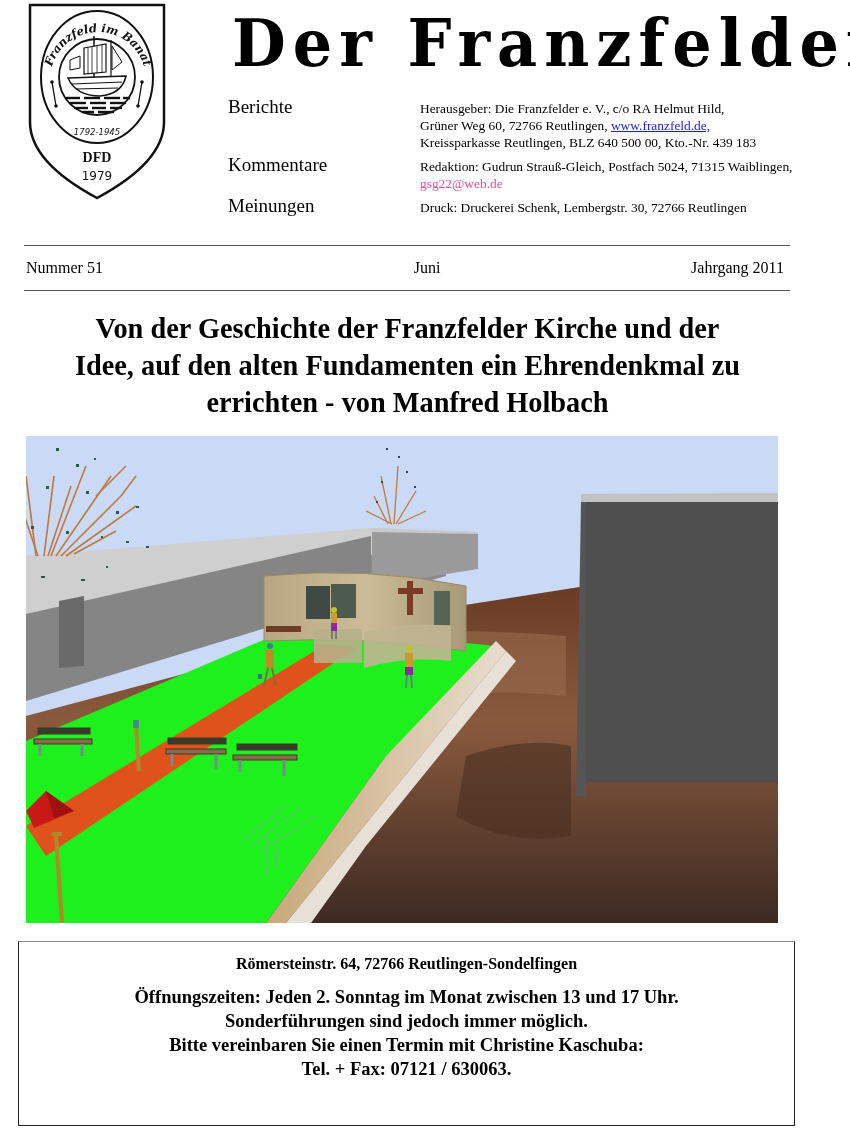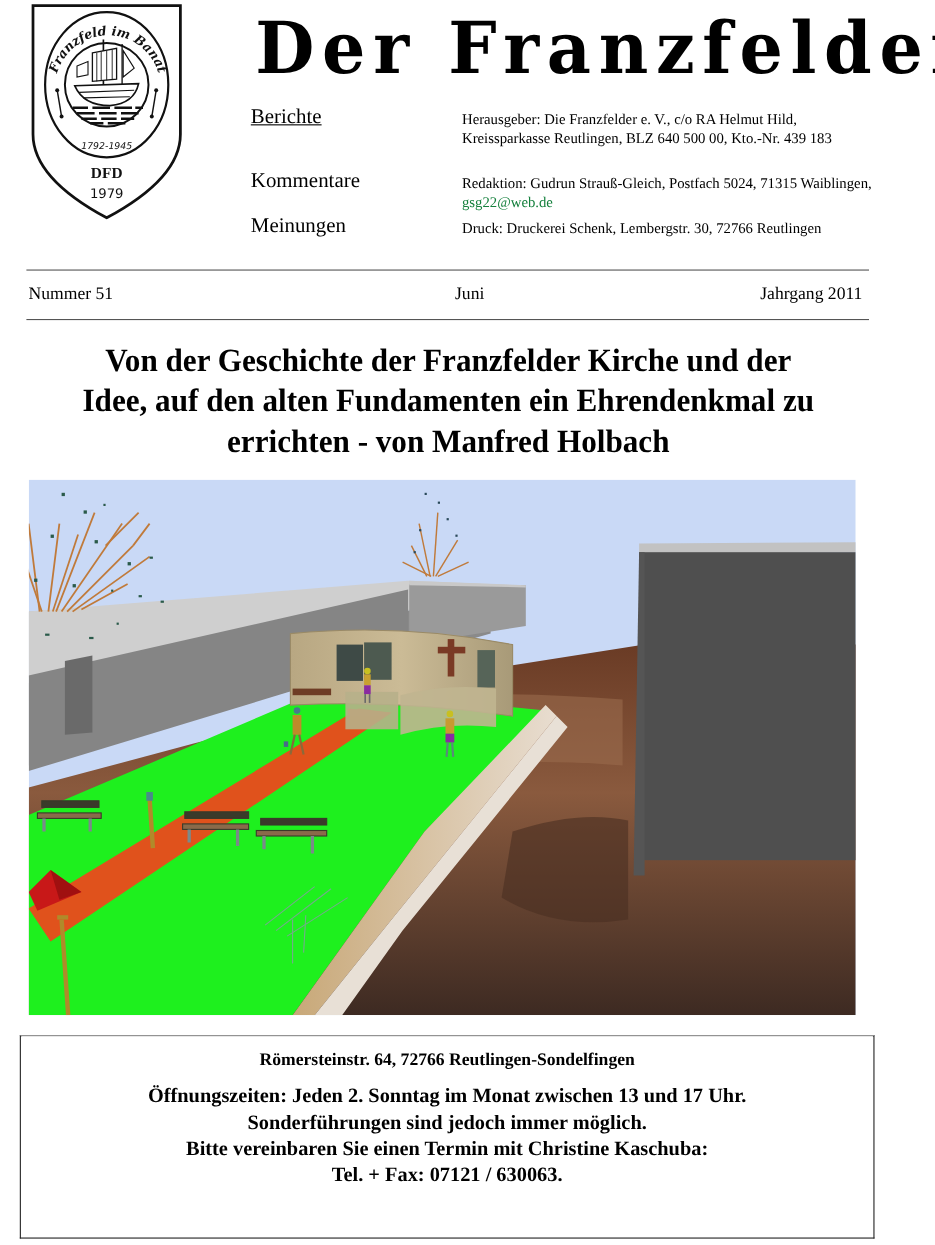--- a/index.html
+++ b/index.html
@@ -10,21 +10,21 @@
   #emblem { left:26px; top:2px; width:142px; height:198px; }
 
   
   #masthead { left:232px; top:2px; width:560px; height:80px; }
   .mast-text { font-family:"DejaVu Serif", "Liberation Serif", serif; font-weight:900; font-size:62px; letter-spacing:7px; transform:scaleY(1.05); transform-origin:left top; white-space:nowrap; line-height:80px; }
 
   
   .sect { font-size:19px; left:228px; }
   .info { font-size:13.4px; line-height:17px; left:373px; white-space:nowrap;margin-left:47px; }
   a.lnk { color:#1a1aff; text-decoration:underline; }
-  a.mail { color:#15803d; text-decoration:none; }
+  a.mail { color:#ec4899; text-decoration:none; }
 
   .rule { left:24px; width:766px; height:0; border-top:1.6px solid #555; }
 
   .issue-row { top:259px; left:26px; width:758px; font-size:16px; display:flex; justify-content:space-between; }
 
   #headline { left:20px; top:310px; width:775px; text-align:center; font-size:29.5px; font-weight:bold; line-height:37px; transform:scaleX(0.96); transform-origin:center top; }
 
   #scene { left:26px; top:436px; width:752px; height:487px; overflow:hidden; }
 
   #infobox { left:18px; top:941px; width:777px; height:185px; border:1.5px solid #222; border-top-color:#888; box-sizing:border-box; text-align:center; font-weight:bold; }
@@ -84,26 +84,27 @@
     <text x="71" y="133" text-anchor="middle" font-family="DejaVu Sans, sans-serif" font-size="8.5" font-style="italic" fill="#111">1792-1945</text>
     <text x="71" y="160" text-anchor="middle" font-family="Liberation Serif, serif" font-weight="bold" font-size="14" fill="#111">DFD</text>
     <text x="71" y="178" text-anchor="middle" font-family="DejaVu Sans, sans-serif" font-size="12" fill="#111">1979</text>
   </svg>
 </div>
 
 <div id="masthead" class="abs">
   <div class="mast-text">Der Franzfelder</div>
 </div>
 
-<div class="abs sect" style="top:96px;text-decoration:underline;">Berichte</div>
+<div class="abs sect" style="top:96px;">Berichte</div>
 <div class="abs sect" style="top:154px;">Kommentare</div>
 <div class="abs sect" style="top:195px;">Meinungen</div>
 
 <div class="abs info" style="top:100px;">
   <div>Herausgeber: Die Franzfelder e. V., c/o RA Helmut Hild,</div>
+  <div><span>Grüner Weg 60, 72766 Reutlingen, </span><a class="lnk">www.franzfeld.de,</a></div>
   <div>Kreissparkasse Reutlingen, BLZ 640 500 00, Kto.-Nr. 439 183</div>
 </div>
 <div class="abs info" style="top:158px;">
   <div>Redaktion: Gudrun Strauß-Gleich, Postfach 5024, 71315 Waiblingen,</div>
   <div><a class="mail">gsg22@web.de</a></div>
 </div>
 <div class="abs info" style="top:199px;">Druck: Druckerei Schenk, Lembergstr. 30, 72766 Reutlingen</div>
 
 <div class="abs rule" style="top:245px;"></div>
 <div class="abs issue-row">

